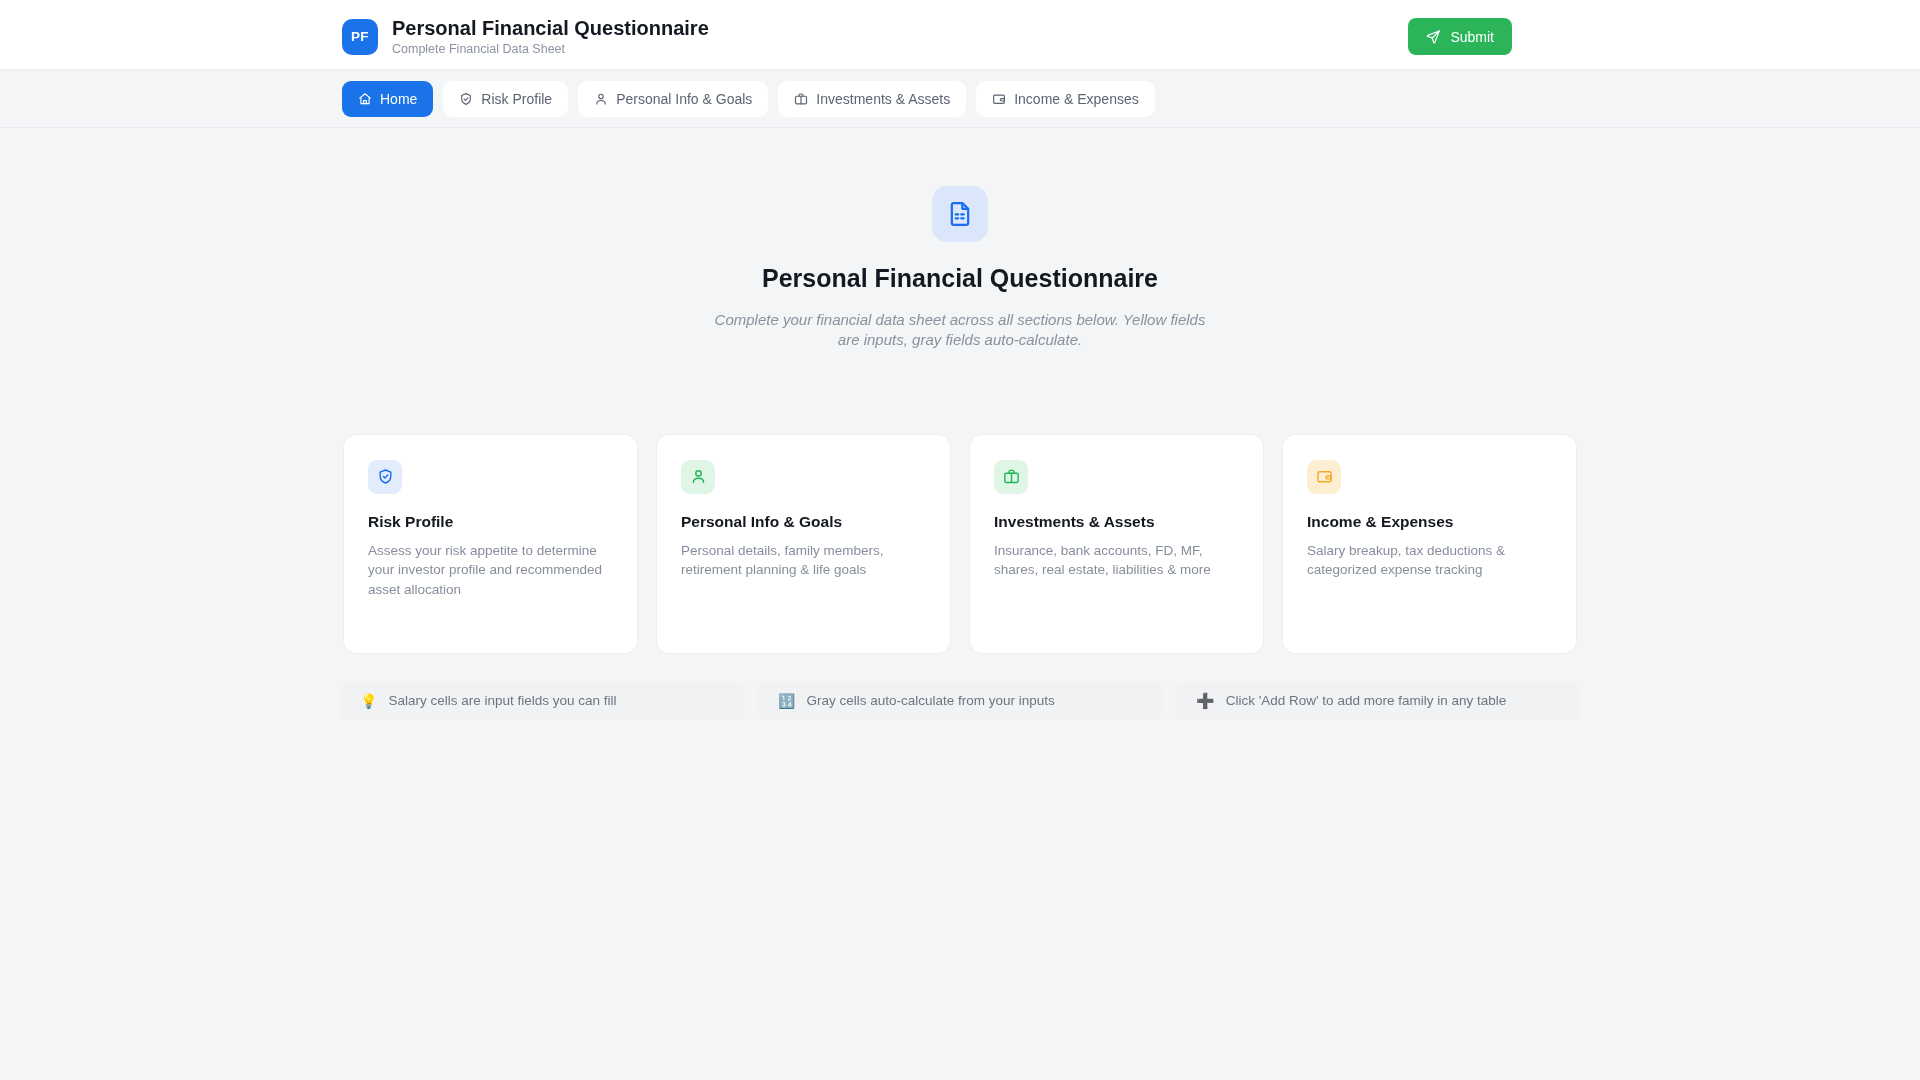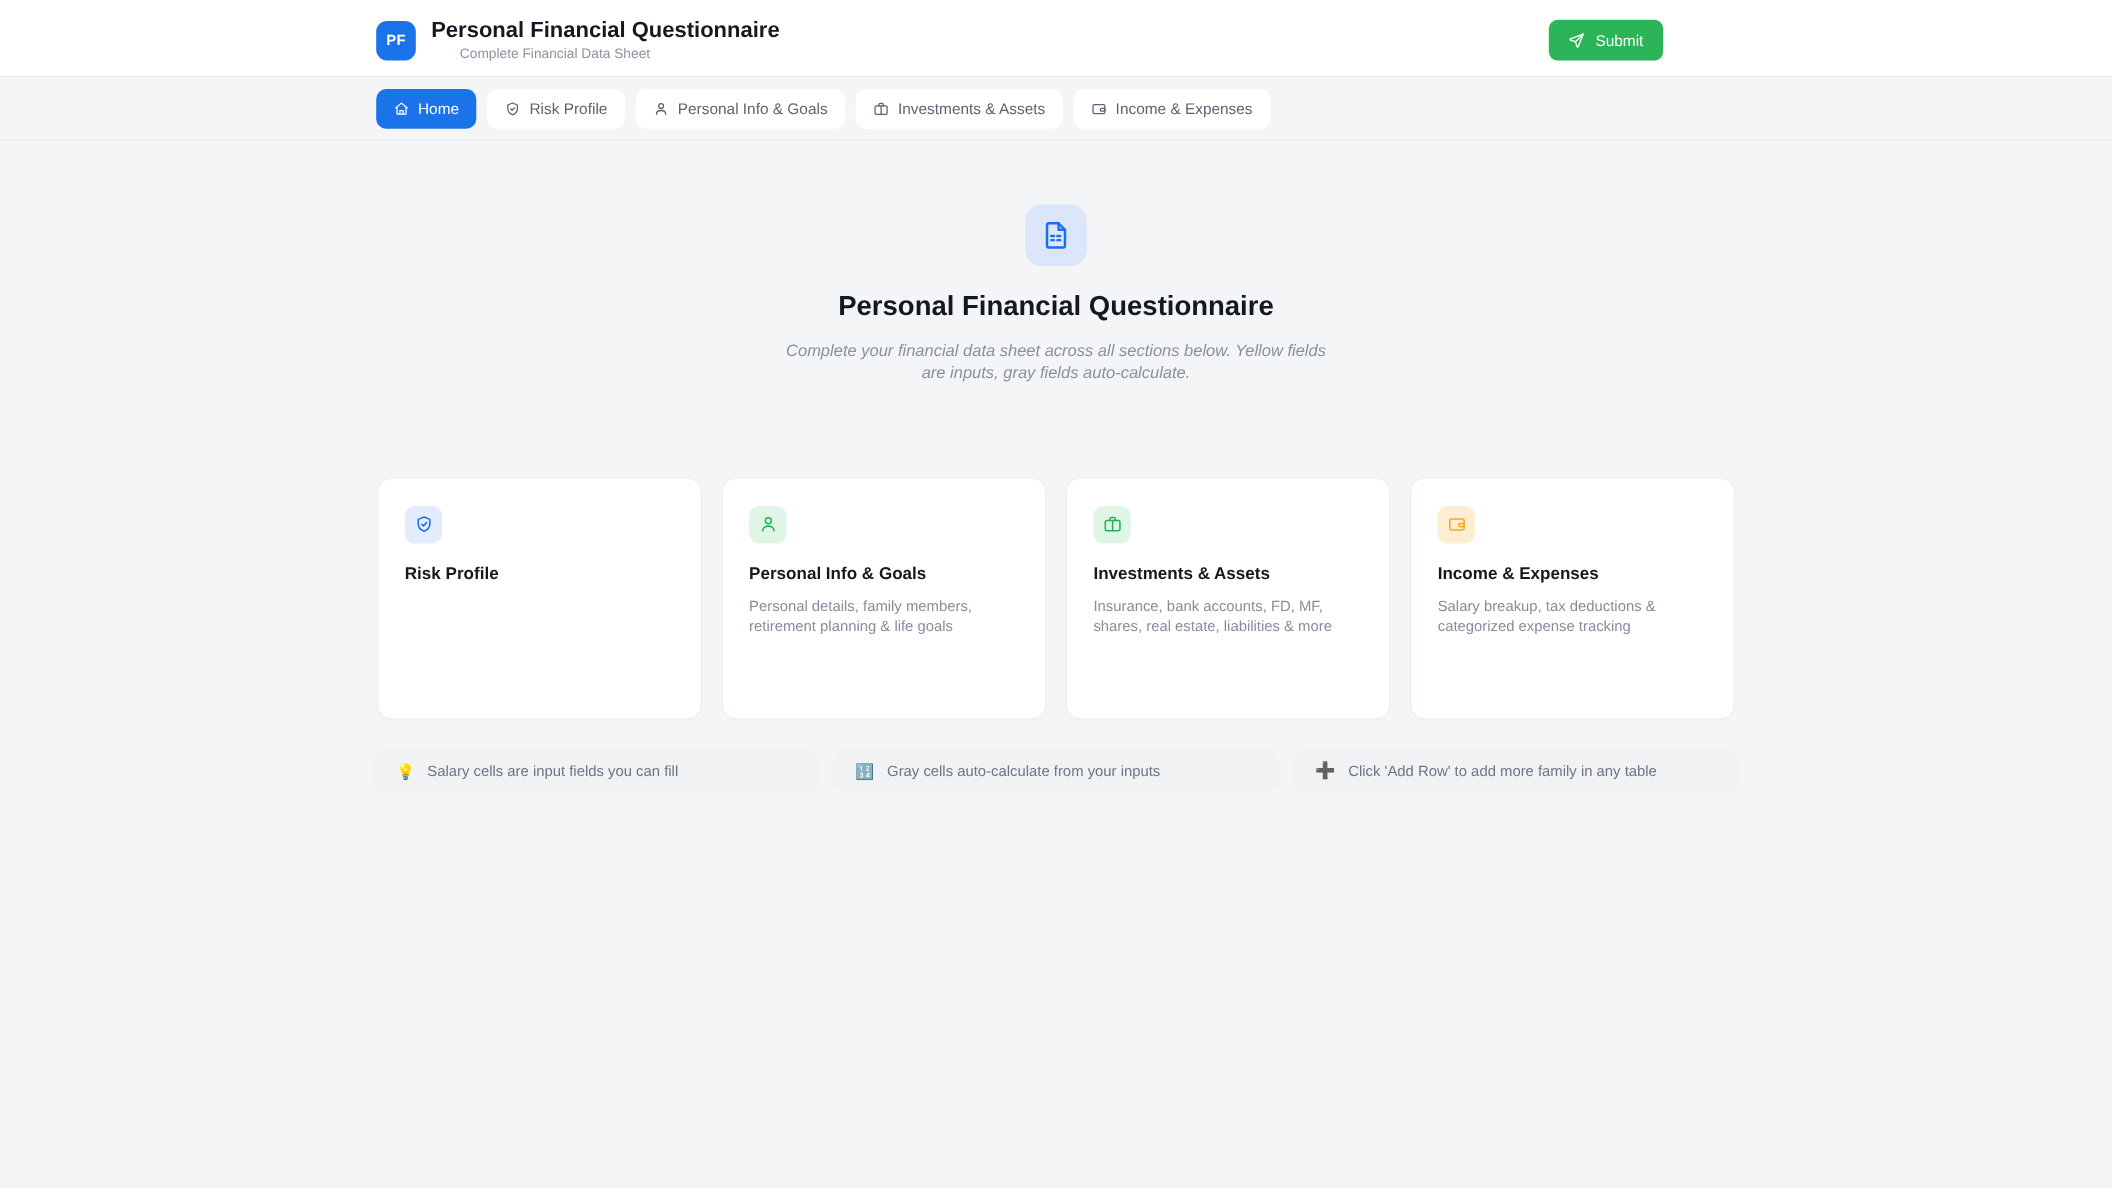--- a/index.html
+++ b/index.html
@@ -24,21 +24,21 @@
   .brand-badge {
     width: 36px; height: 36px; border-radius: 10px;
     background: #1a73e8;
     color: #ffffff;
     font-size: 13.5px; font-weight: bold;
     display: flex; align-items: center; justify-content: center;
     letter-spacing: .3px;
   }
   .brand-text { display: flex; flex-direction: column; gap: 2px; }
   .brand-title { font-size: 20px; font-weight: bold; color: #141821; line-height: 1.15; }
-  .brand-sub { font-size: 12.5px; color: #8c93a1; line-height: 1.15; margin-left: 26px; }
+  .brand-sub { font-size: 12.5px; color: #8c93a1; line-height: 1.15; }
 
   .submit-btn {
     display: inline-flex; align-items: center; gap: 9px;
     background: #2bb558; color: #ffffff;
     border: none; border-radius: 8px;
     height: 37px; padding: 0 18px;
     font-size: 14px; font-family: inherit;
     cursor: pointer;
   }
   .submit-btn svg { display: block; }
@@ -221,20 +221,21 @@
   <div class="cards">
 
     <div class="card">
       <div class="card-icon ic-blue">
         <svg width="17" height="17" viewBox="0 0 24 24" fill="none" stroke="#1a6df0" stroke-width="2" stroke-linecap="round" stroke-linejoin="round">
           <path d="M12 2.8 4.5 5.9v5.4c0 4.7 3.1 8.3 7.5 9.9 4.4-1.6 7.5-5.2 7.5-9.9V5.9z"></path>
           <path d="M9 12.1l2.1 2.1L15.2 10"></path>
         </svg>
       </div>
       <div class="card-title">Risk Profile</div>
+      <div class="card-desc">Assess your risk appetite to determine your investor profile and recommended asset allocation</div>
     </div>
 
     <div class="card">
       <div class="card-icon ic-green">
         <svg width="17" height="17" viewBox="0 0 24 24" fill="none" stroke="#22b455" stroke-width="2" stroke-linecap="round" stroke-linejoin="round">
           <circle cx="12" cy="7.6" r="3.8"></circle>
             <path d="M4.8 20.4c0-3.7 3.2-5.9 7.2-5.9s7.2 2.2 7.2 5.9"></path>
         </svg>
       </div>
       <div class="card-title">Personal Info &amp; Goals</div>

